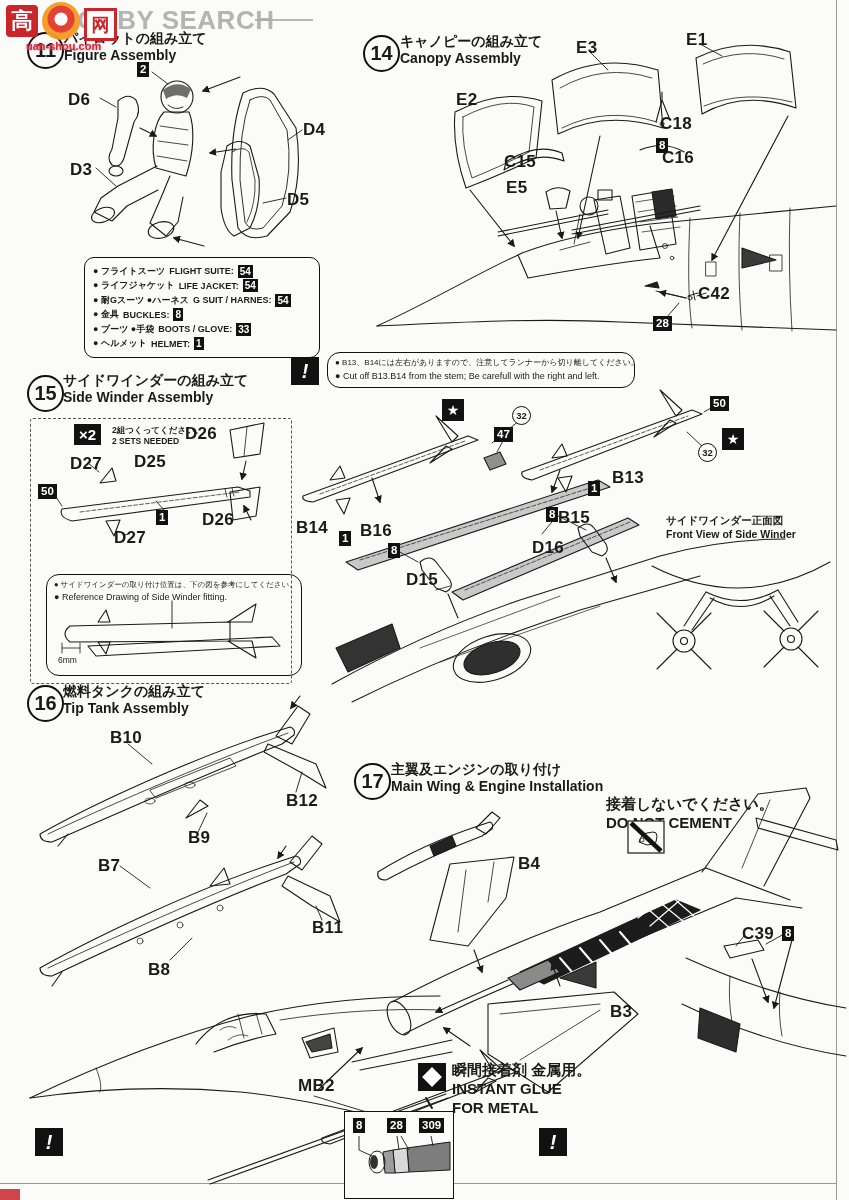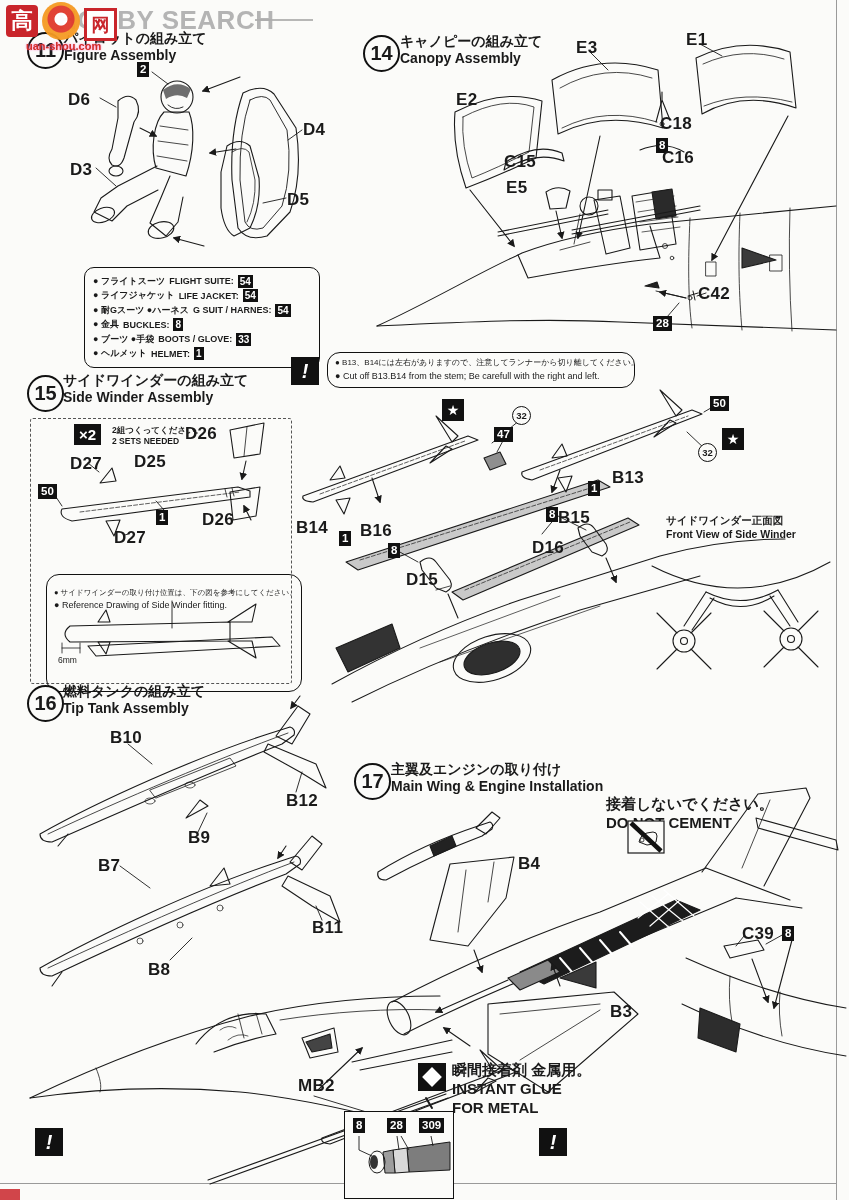--- a/index.html
+++ b/index.html
@@ -17,21 +17,21 @@
   .stepc{z-index:3;width:33px;height:33px;border:2.5px solid #111;border-radius:50%;background:#fbfbf9;
          font-weight:bold;font-size:20px;display:flex;align-items:center;justify-content:center;}
   .tjp{z-index:3;font-weight:bold;font-size:14px;}
   .ten{z-index:3;font-weight:bold;font-size:14px;}
   .noteb{z-index:3;border:1.5px solid #111;border-radius:13px;padding:4px 7px;background:#fbfbf9;}
   .njp{font-size:8px;white-space:nowrap;line-height:1.6;}
   .nen{font-size:9px;white-space:nowrap;line-height:1.5;}
   .warni{z-index:3;width:28px;height:28px;background:#111;color:#fff;display:flex;align-items:center;
          justify-content:center;font-weight:bold;font-style:italic;font-size:20px;}
   .dashbox{z-index:2;border:1.5px dashed #555;border-radius:3px;}
-  .refbox{z-index:2;border:1.5px solid #111;border-radius:13px;background:transparent;padding:12px 7px;}
+  .refbox{z-index:2;border:1.5px solid #111;border-radius:13px;background:transparent;padding:4px 7px;}
   .plist{z-index:3;border:1.5px solid #111;border-radius:10px;background:#fbfbf9;padding:6px 8px;}
   .plrow{display:flex;align-items:center;gap:4px;font-size:9px;font-weight:bold;height:14.5px;}
   .plrow .pbox{font-size:10px;line-height:13px;padding:0 2px;}
   .x2box{z-index:3;background:#111;color:#fff;font-weight:bold;font-size:15px;padding:2px 5px;}
   .sets{z-index:3;font-size:8.5px;font-weight:bold;line-height:1.25;}
   .fv{z-index:3;font-weight:bold;font-size:10.5px;line-height:1.3;}
   .tiny{z-index:3;font-size:15px;font-weight:bold;white-space:nowrap;line-height:1.25;}
   .diam{z-index:3;width:28px;height:28px;background:#111;display:flex;align-items:center;justify-content:center;}
   .diam i{width:14px;height:14px;background:#fff;transform:rotate(45deg);display:block;}
   .detbox{z-index:3;border:1.5px solid #111;background:#fbfbf9;}
@@ -290,21 +290,21 @@
 
   <div class="abs stepc" style="left:27px;top:32px;">11</div>
   <div class="abs tjp" style="left:64px;top:30px;">パイロットの組み立て</div>
   <div class="abs ten" style="left:64px;top:47px;">Figure Assembly</div>
   <div class="abs pbox" style="left:137px;top:62px;">2</div>
   <div class="abs lab" style="left:68px;top:90px;text-align:center;">D6</div>
   <div class="abs lab" style="left:70px;top:160px;">D3</div>
   <div class="abs lab" style="left:303px;top:120px;">D4</div>
   <div class="abs lab" style="left:287px;top:190px;">D5</div>
 
-  <div class="abs plist" style="left:84px;top:267px;width:218px;">
+  <div class="abs plist" style="left:84px;top:257px;width:218px;">
     <div class="plrow">
       <span>● フライトスーツ</span>
       <span>FLIGHT SUITE:</span>
       <span class="pbox">54</span>
     </div>
     <div class="plrow">
       <span>● ライフジャケット</span>
       <span>LIFE JACKET:</span>
       <span class="pbox">54</span>
     </div>

